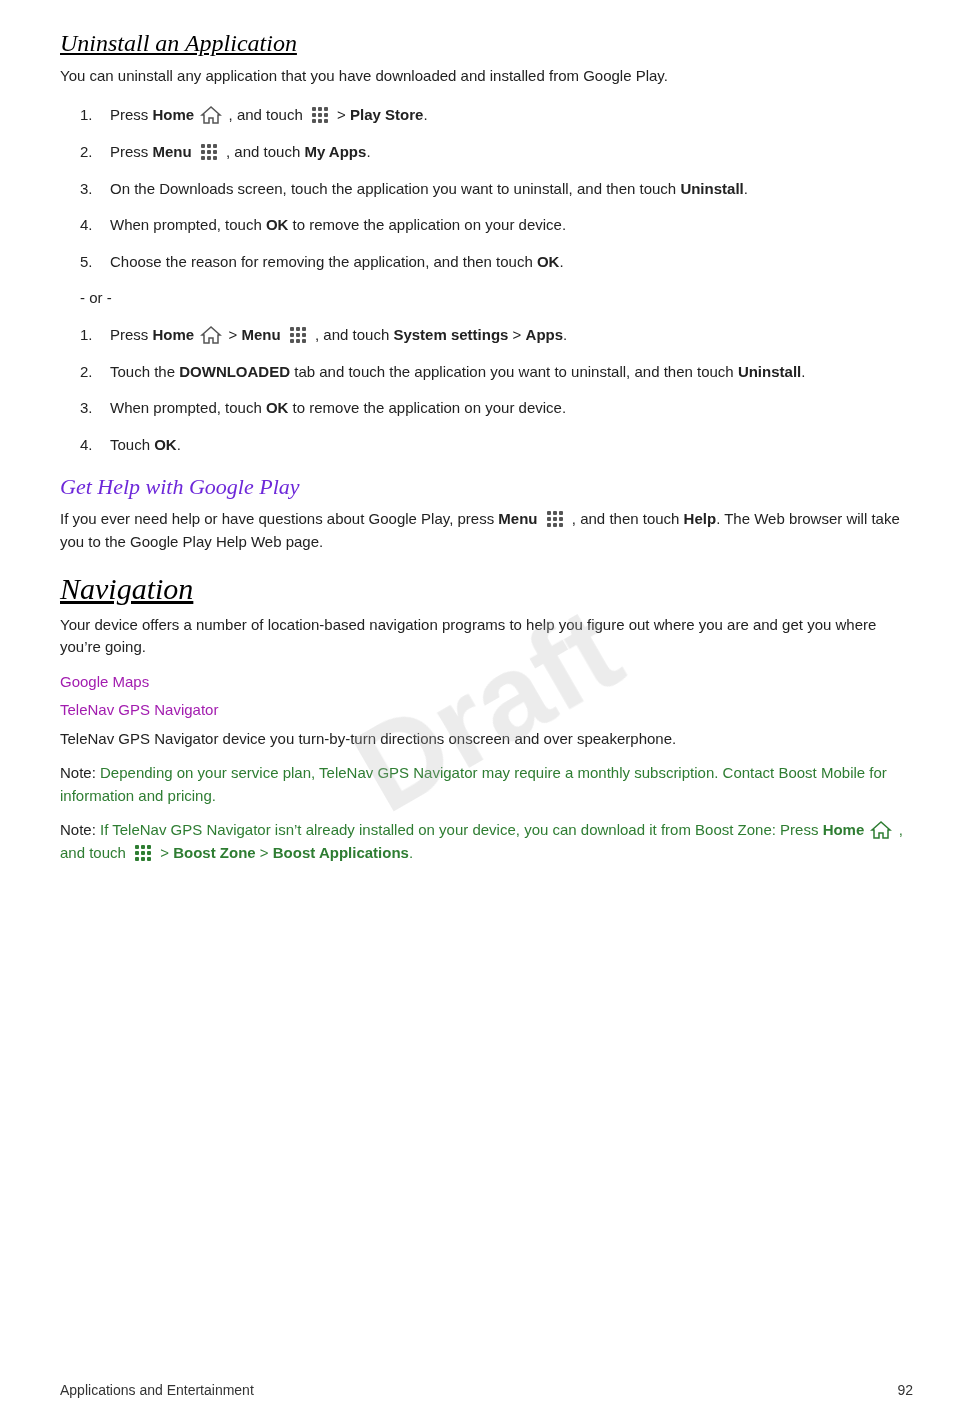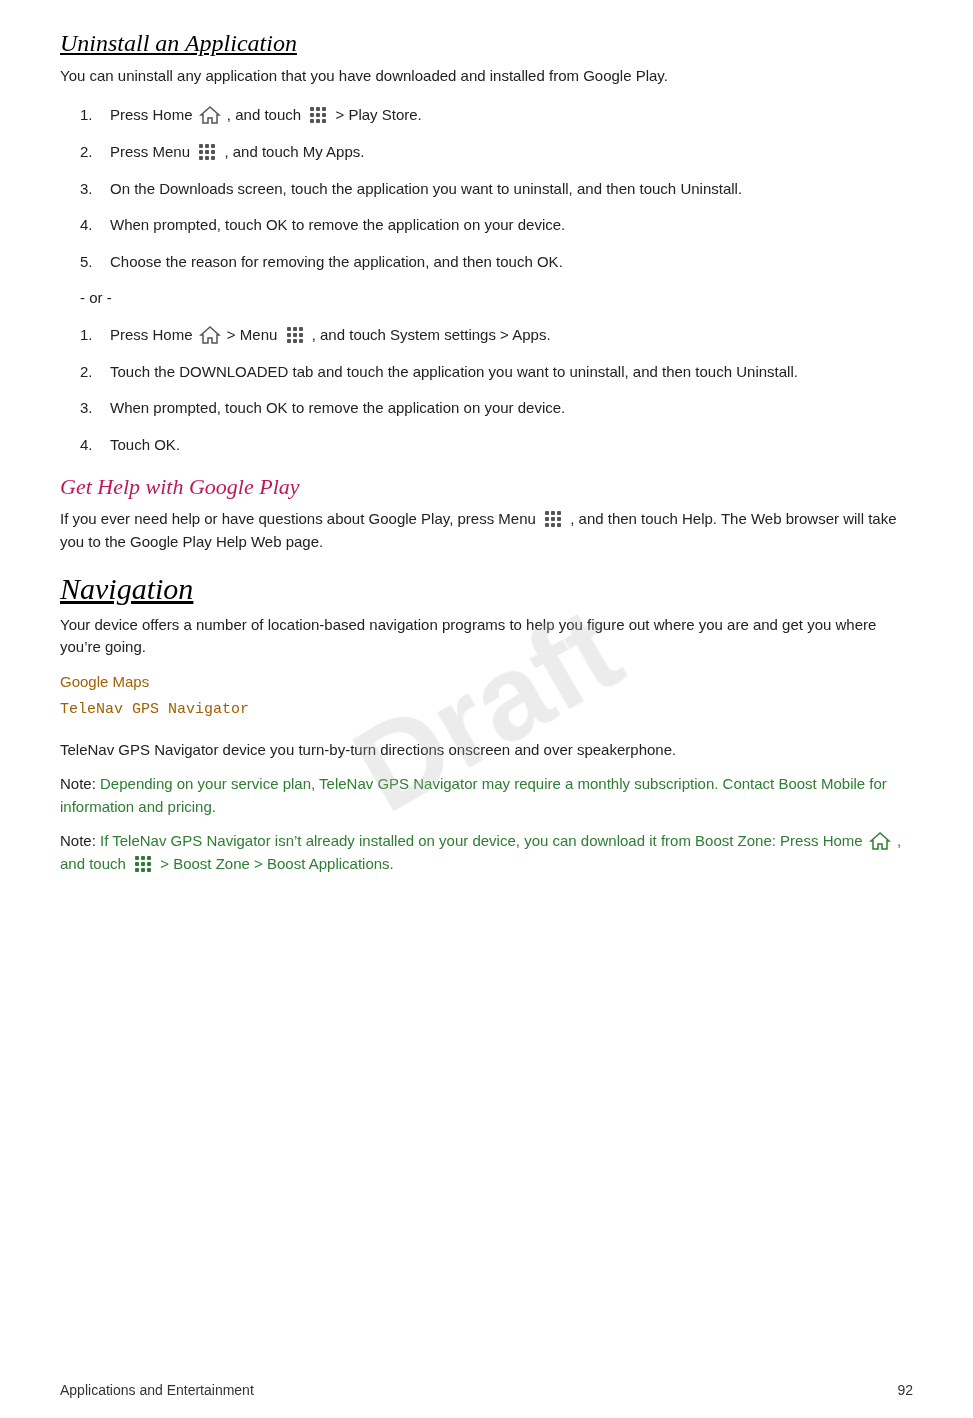--- a/index.html
+++ b/index.html
@@ -22,21 +22,21 @@
       color: #000;
       margin-bottom: 8px;
       text-decoration: underline;
     }
 
     h2.section-title {
       font-family: Georgia, 'Times New Roman', serif;
       font-style: italic;
       font-size: 22px;
       font-weight: normal;
-      color: #be185d;
+      color: #6d28d9;
       margin-bottom: 8px;
     }
 
     .intro-text {
       margin-bottom: 16px;
       line-height: 1.5;
     }
 
     .step-list {
       list-style: none;
@@ -53,21 +53,21 @@
 
     .step-num {
       min-width: 30px;
       font-weight: normal;
     }
 
     .step-content {
       flex: 1;
     }
 
-    .bold { font-weight: normal; }
+    .bold { font-weight: bold; }
 
     .or-separator {
       margin: 12px 0 14px 20px;
       line-height: 1.5;
     }
 
     
     .home-icon-svg {
       display: inline-block;
       vertical-align: middle;
@@ -79,21 +79,21 @@
     
     .menu-icon-svg {
       display: inline-block;
       vertical-align: middle;
       margin: 0 2px;
       position: relative;
       top: -1px;
     }
 
     .green-link {
-      color: #a16207;
+      color: #a21caf;
       text-decoration: none;
     }
 
     .note-label {
       font-weight: normal;
       margin-top: 32px;
     }
 
     .note-text {
       color: #2e7d32;
@@ -289,21 +289,21 @@
   </p>
 </div>
 
 <div class="section-block navigation-section">
   <h1 class="section-title" style="font-size: 30px;">Navigation</h1>
   <p class="body-text">Your device offers a number of location-based navigation programs to help you figure out where you are and get you where you’re going.</p>
 
   <p class="body-text" style="margin-bottom: 6px;">
     <a class="green-link">Google Maps</a>
   </p>
-  <p class="body-text" style="margin-bottom: 17px; font-family: Liberation Mono, monospace;">
+  <p class="body-text" style="margin-bottom: 6px;">
     <a class="green-link">TeleNav GPS Navigator</a>
   </p>
 
   <p class="body-text">TeleNav GPS Navigator device you turn-by-turn directions onscreen and over speakerphone.</p>
 
   <div class="note-paragraph">
     <span class="note-label">Note:</span>
     <span class="note-text">  Depending on your service plan, TeleNav GPS Navigator may require a monthly subscription. Contact Boost Mobile for information and pricing.</span>
   </div>
 

